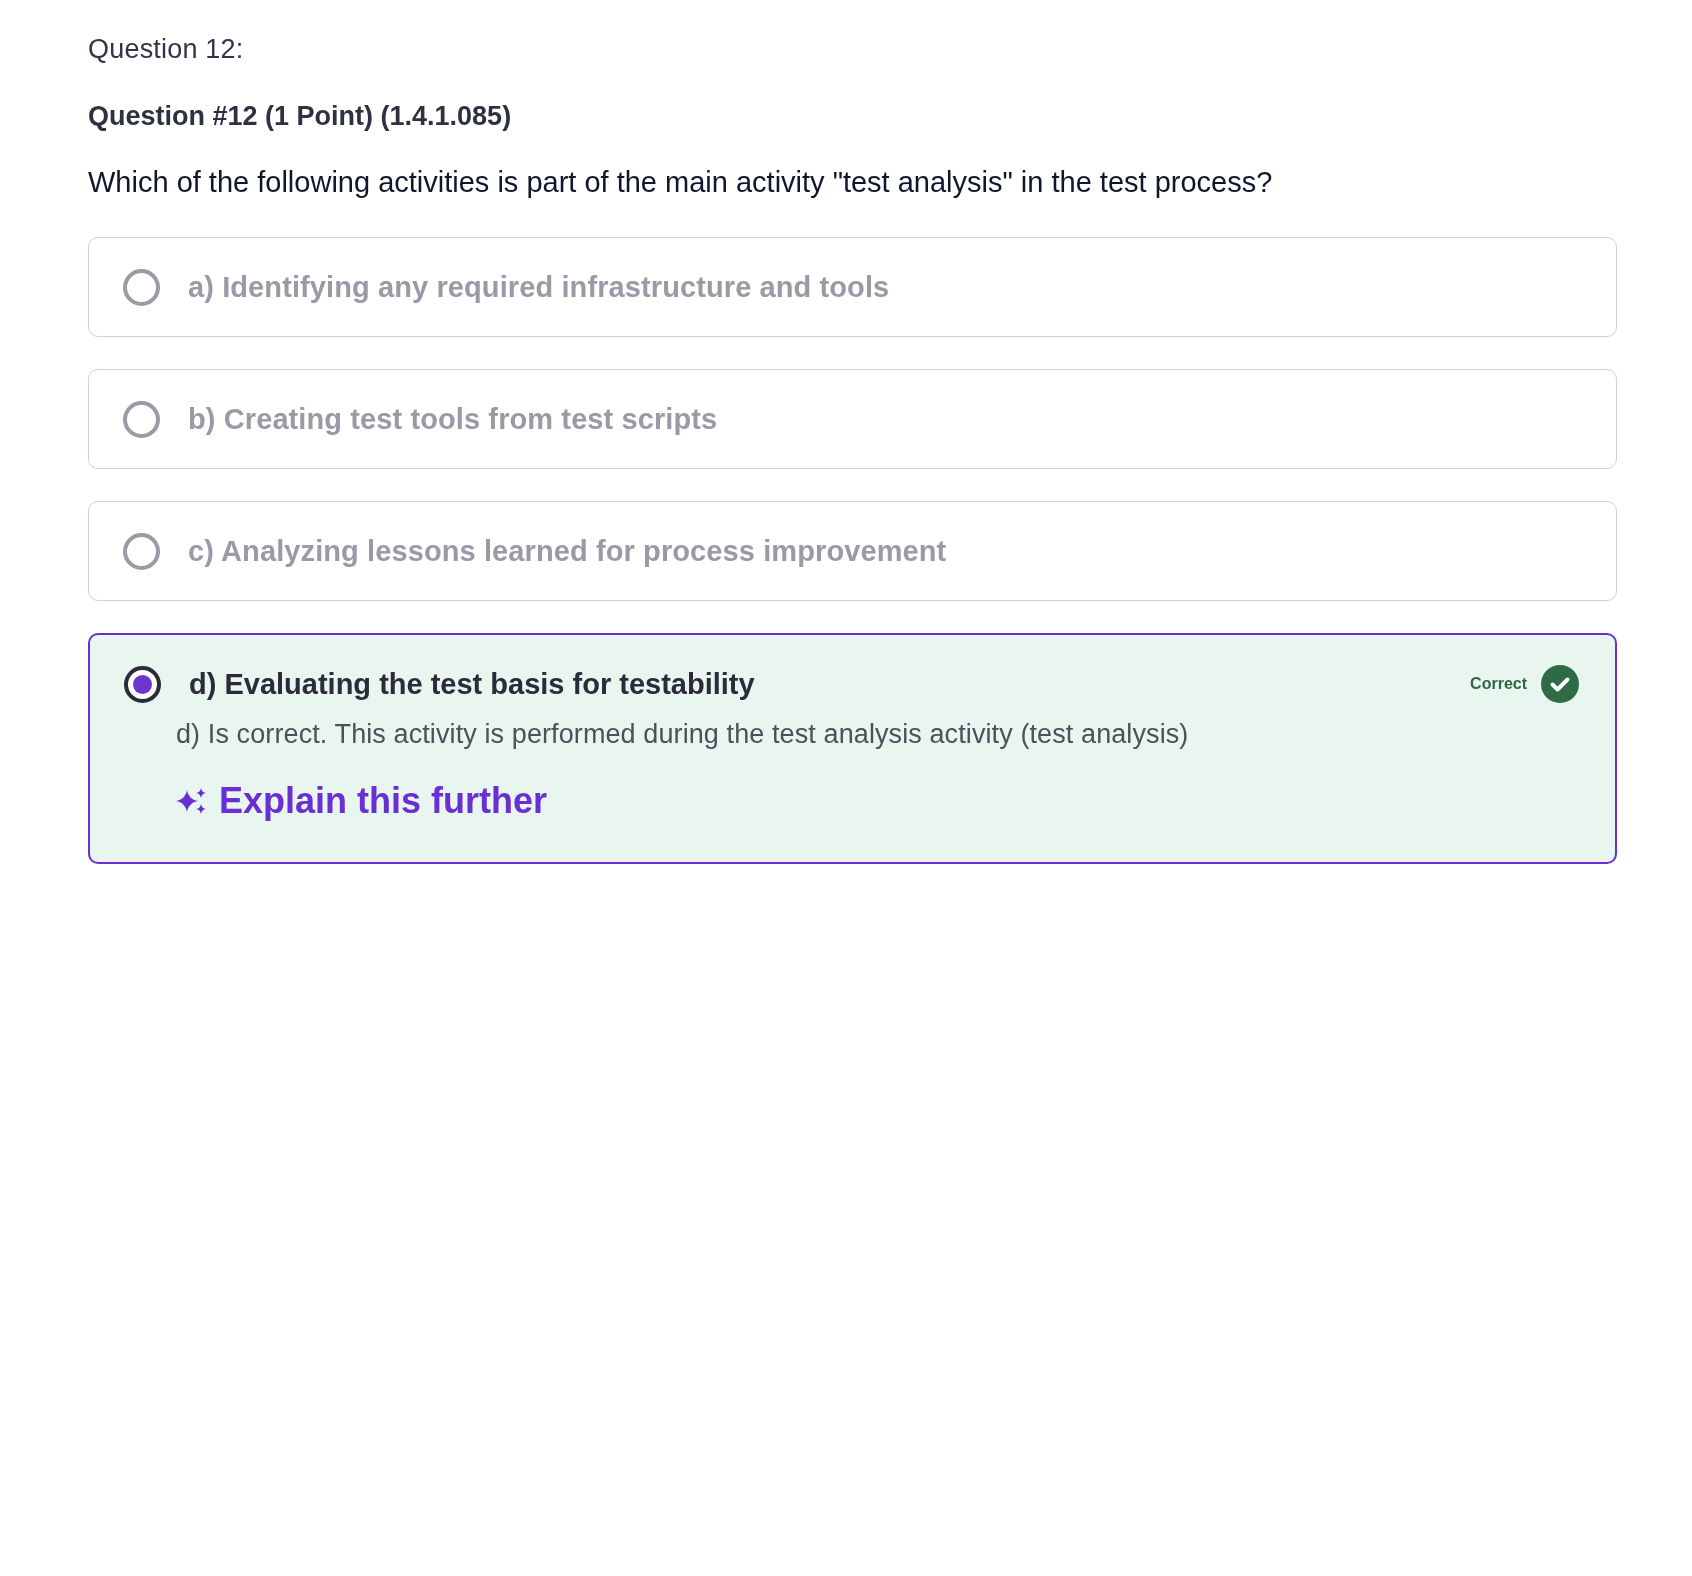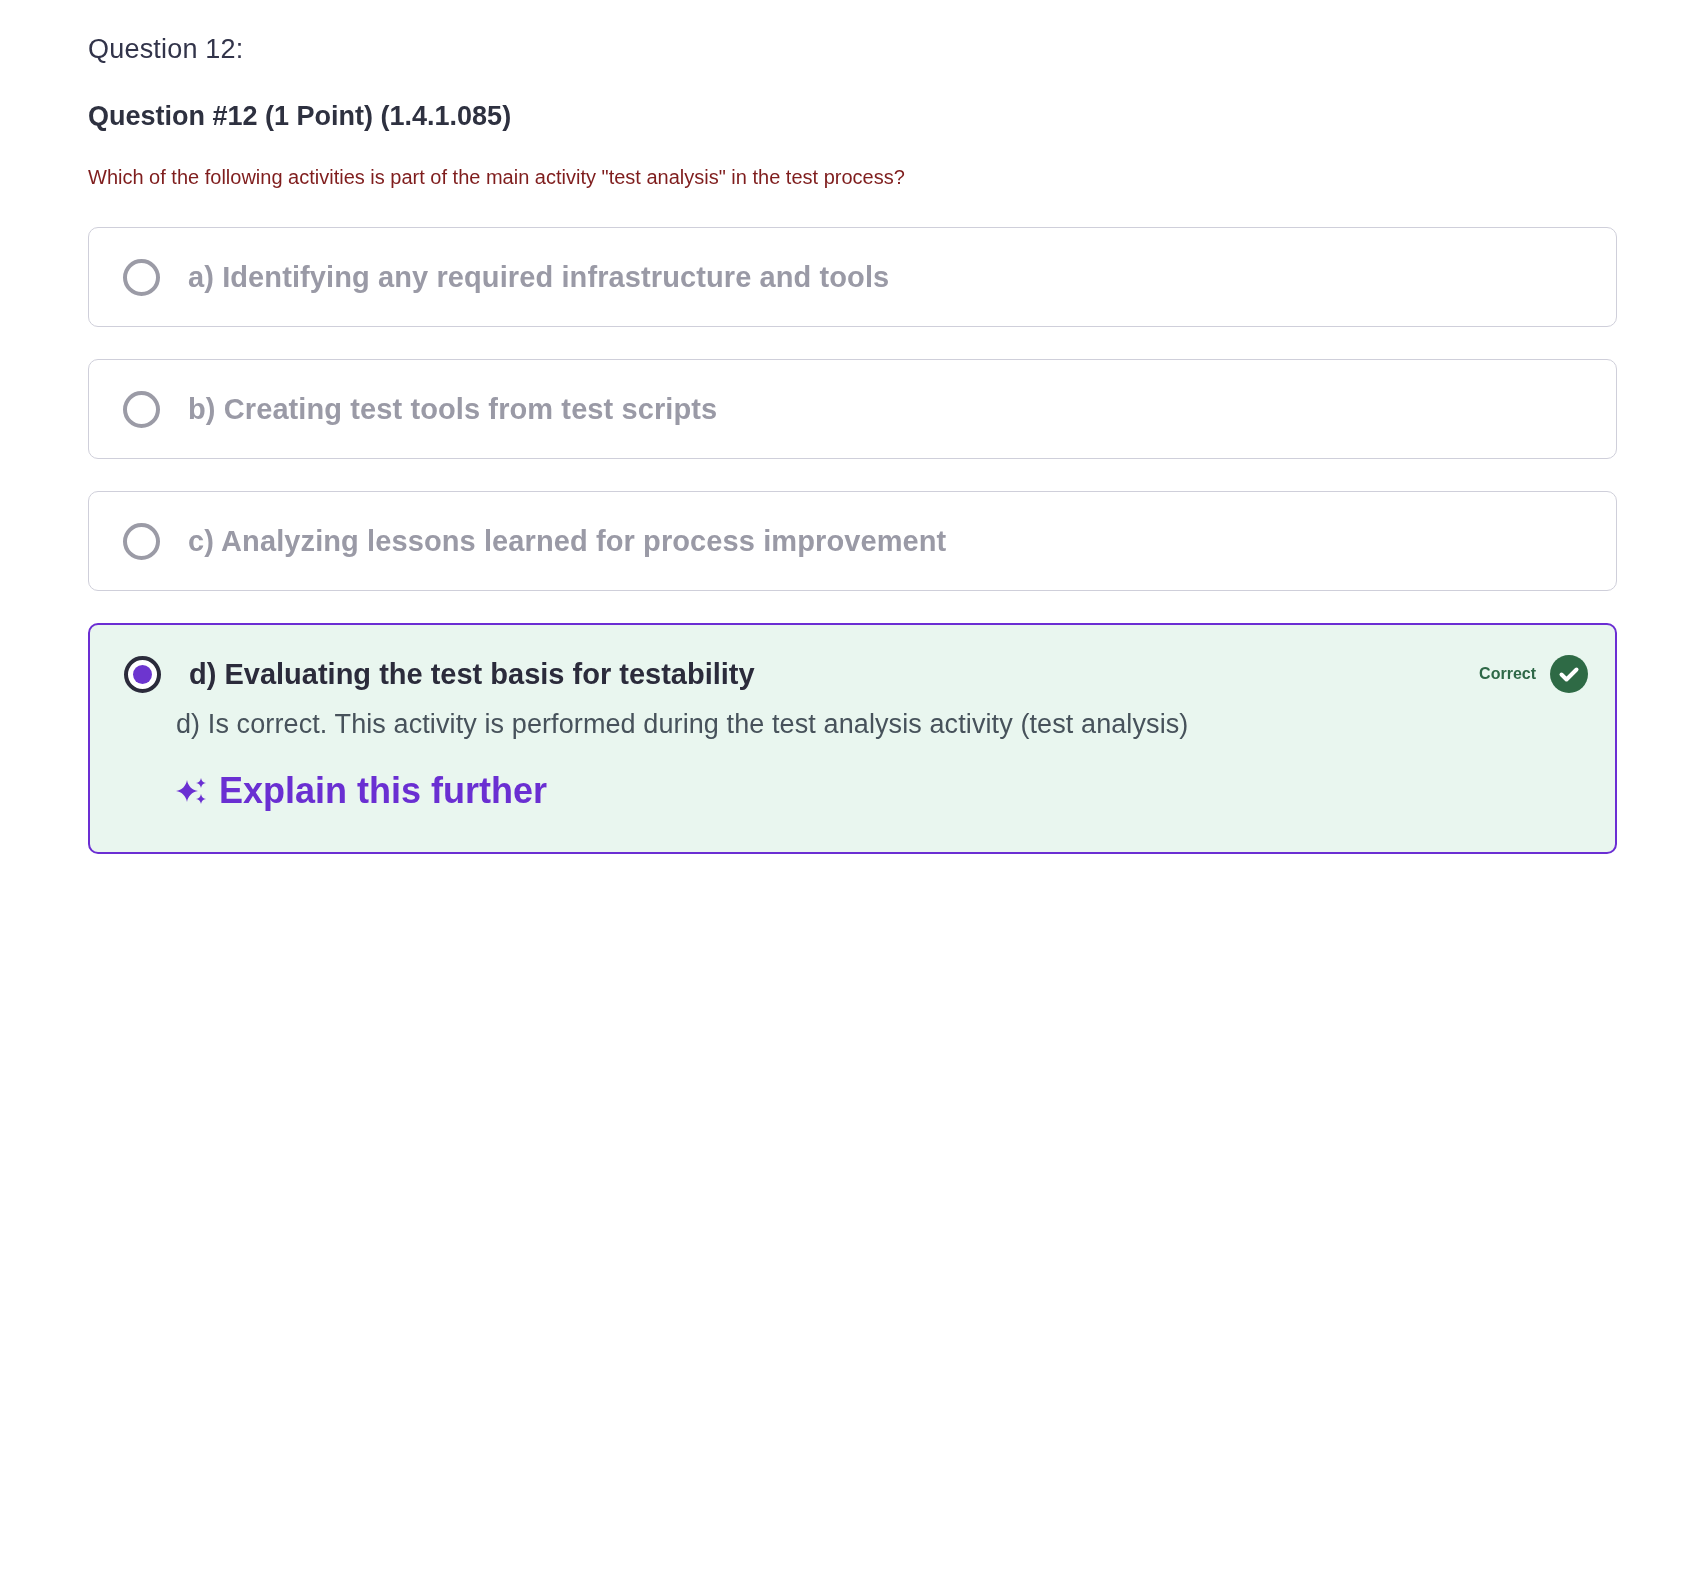--- a/index.html
+++ b/index.html
@@ -24,23 +24,23 @@
     letter-spacing: 0.2px;
     margin-top: 4px;
   }
   .q-title {
     font-size: 27px;
     font-weight: 600;
     color: #2e3140;
     margin-top: 36px;
   }
   .q-text {
-    font-size: 20px;
+    font-size: 29px;
     font-weight: 400;
-    color: #7f1d1d;
+    color: #0f172a;
     margin-top: 34px;
   }
   .options {
     margin-top: 38px;
     width: 1529px;
   }
   .option {
     display: flex;
     align-items: center;
     gap: 28px;
@@ -64,21 +64,21 @@
     font-size: 29px;
     font-weight: 600;
     color: #9a9aa6;
     letter-spacing: 0.1px;
   }
   
   .option-selected {
     border: 2.5px solid #6b2ed3;
     border-radius: 10px;
     background: #e9f6ef;
-    padding: 30px 27px 40px 34px;
+    padding: 30px 36px 40px 34px;
     cursor: pointer;
   }
   .selected-head {
     display: flex;
     align-items: center;
   }
   .radio-selected {
     flex: 0 0 auto;
     width: 37px;
     height: 37px;

